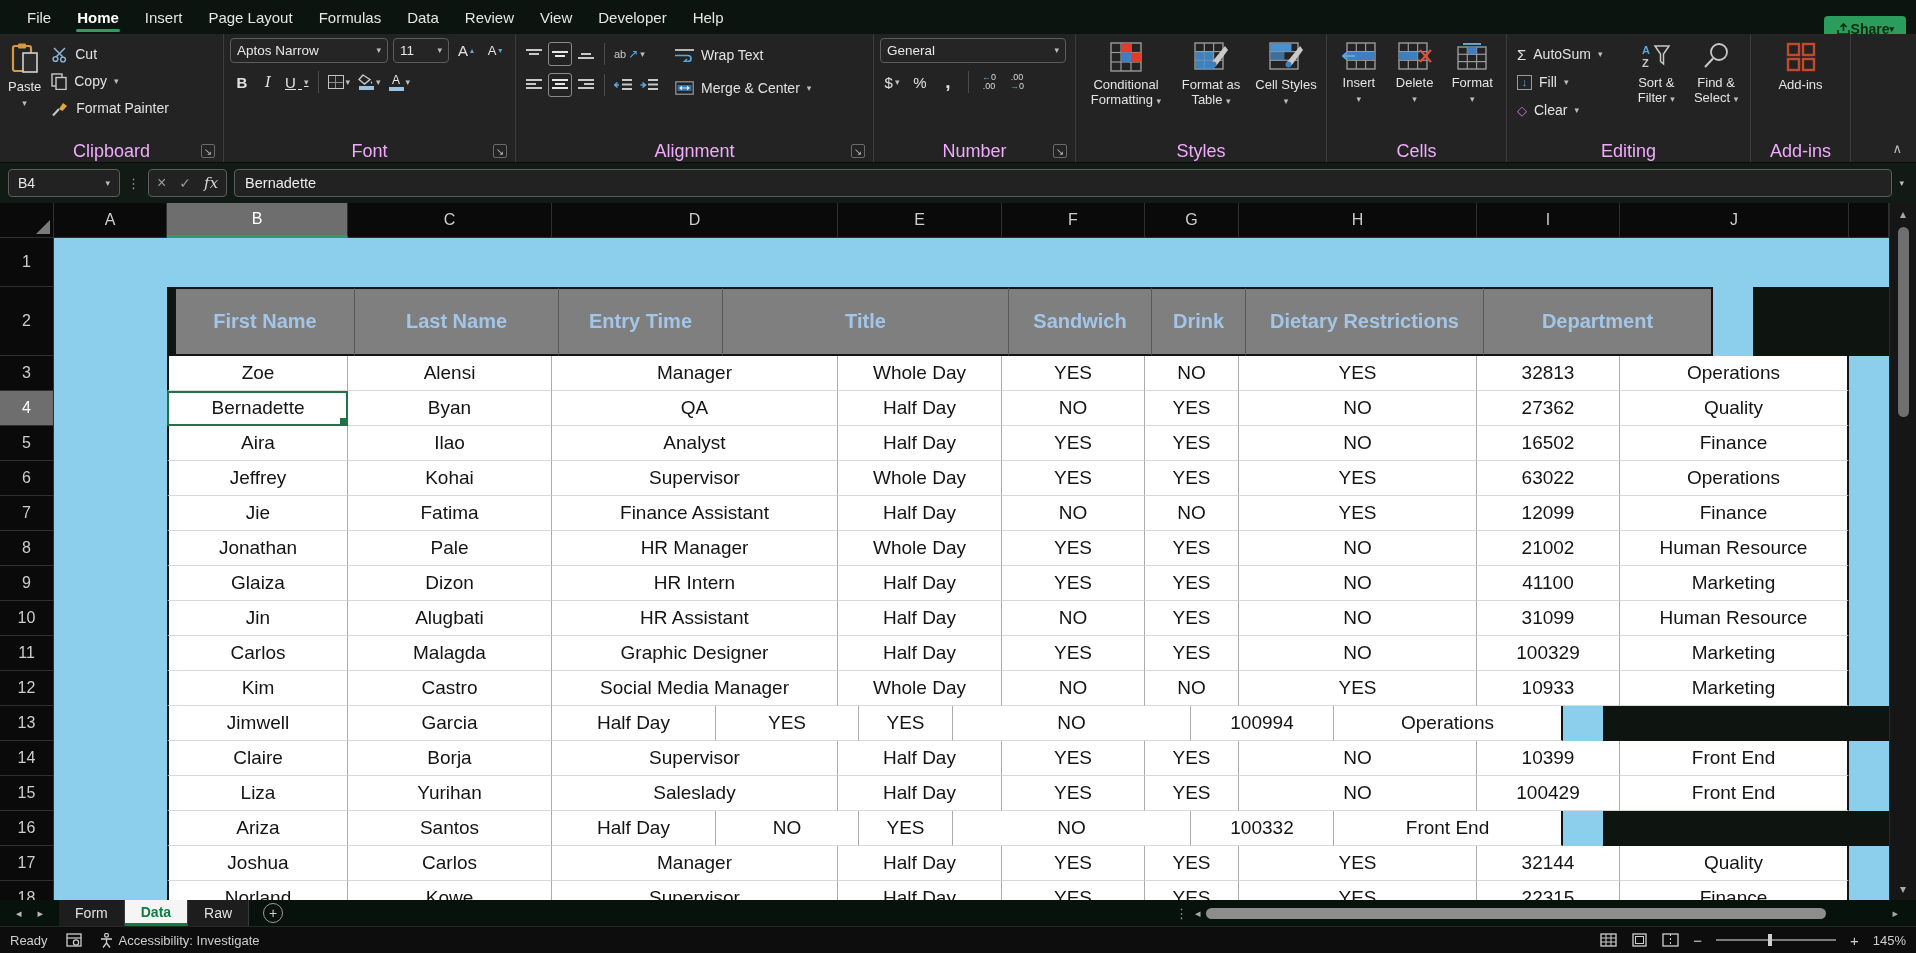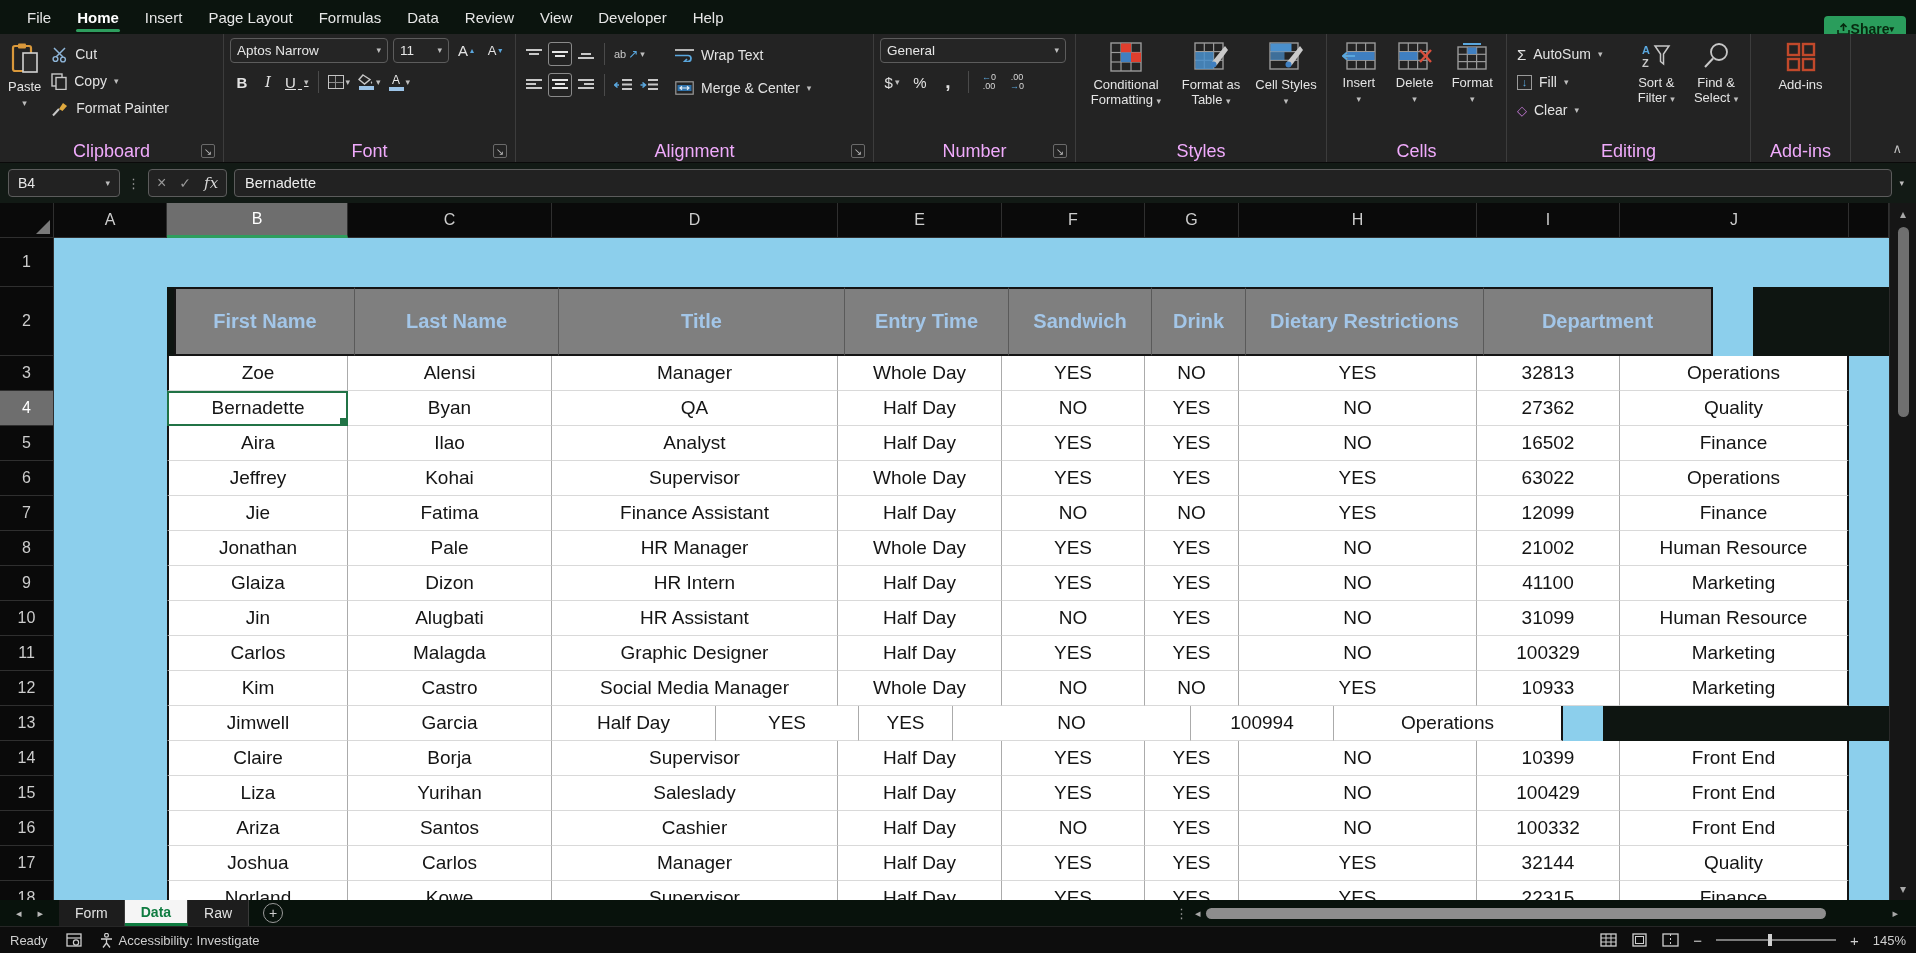--- a/index.html
+++ b/index.html
@@ -612,22 +612,22 @@
           <div class="cell c-blue" style="width: 238px;"></div>
           <div class="cell c-blue" style="width: 143px;"></div>
           <div class="cell c-blue" style="width: 229px;"></div>
           <div class="cell c-blue" style="width: 40px;"></div>
         </div>
         <div class="sheet-row" style="height: 69px;">
           <div class="rowhdr">2</div>
           <div class="cell c-blue" style="width: 113px;"></div>
           <div class="cell c-thead first" style="width: 181px;">First Name</div>
           <div class="cell c-thead" style="width: 204px;">Last Name</div>
+          <div class="cell c-thead" style="width: 164px;">Entry Time</div>
           <div class="cell c-thead" style="width: 286px;">Title</div>
-          <div class="cell c-thead" style="width: 164px;">Entry Time</div>
           <div class="cell c-thead" style="width: 143px;">Sandwich</div>
           <div class="cell c-thead" style="width: 94px;">Drink</div>
           <div class="cell c-thead" style="width: 238px;">Dietary Restrictions</div>
           <div class="cell c-thead last" style="width: 229px;">Department</div>
           <div class="cell c-blue" style="width: 40px;"></div>
         </div>
         <div class="sheet-row" style="height: 35px;">
           <div class="rowhdr">3</div>
           <div class="cell c-blue" style="width: 113px;"></div>
           <div class="cell c-tdata first" style="width: 181px;">Zoe</div>
@@ -806,21 +806,20 @@
           <div class="cell c-tdata" style="width: 238px;">NO</div>
           <div class="cell c-tdata" style="width: 143px;">100429</div>
           <div class="cell c-tdata last" style="width: 229px;">Front End</div>
           <div class="cell c-blue" style="width: 40px;"></div>
         </div>
         <div class="sheet-row" style="height: 35px;">
           <div class="rowhdr">16</div>
           <div class="cell c-blue" style="width: 113px;"></div>
           <div class="cell c-tdata first" style="width: 181px;">Ariza</div>
           <div class="cell c-tdata" style="width: 204px;">Santos</div>
-          <div class="cell c-tdata" style="width: 286px;">Cashier</div>
           <div class="cell c-tdata" style="width: 164px;">Half Day</div>
           <div class="cell c-tdata" style="width: 143px;">NO</div>
           <div class="cell c-tdata" style="width: 94px;">YES</div>
           <div class="cell c-tdata" style="width: 238px;">NO</div>
           <div class="cell c-tdata" style="width: 143px;">100332</div>
           <div class="cell c-tdata last" style="width: 229px;">Front End</div>
           <div class="cell c-blue" style="width: 40px;"></div>
         </div>
         <div class="sheet-row" style="height: 35px;">
           <div class="rowhdr">17</div>

